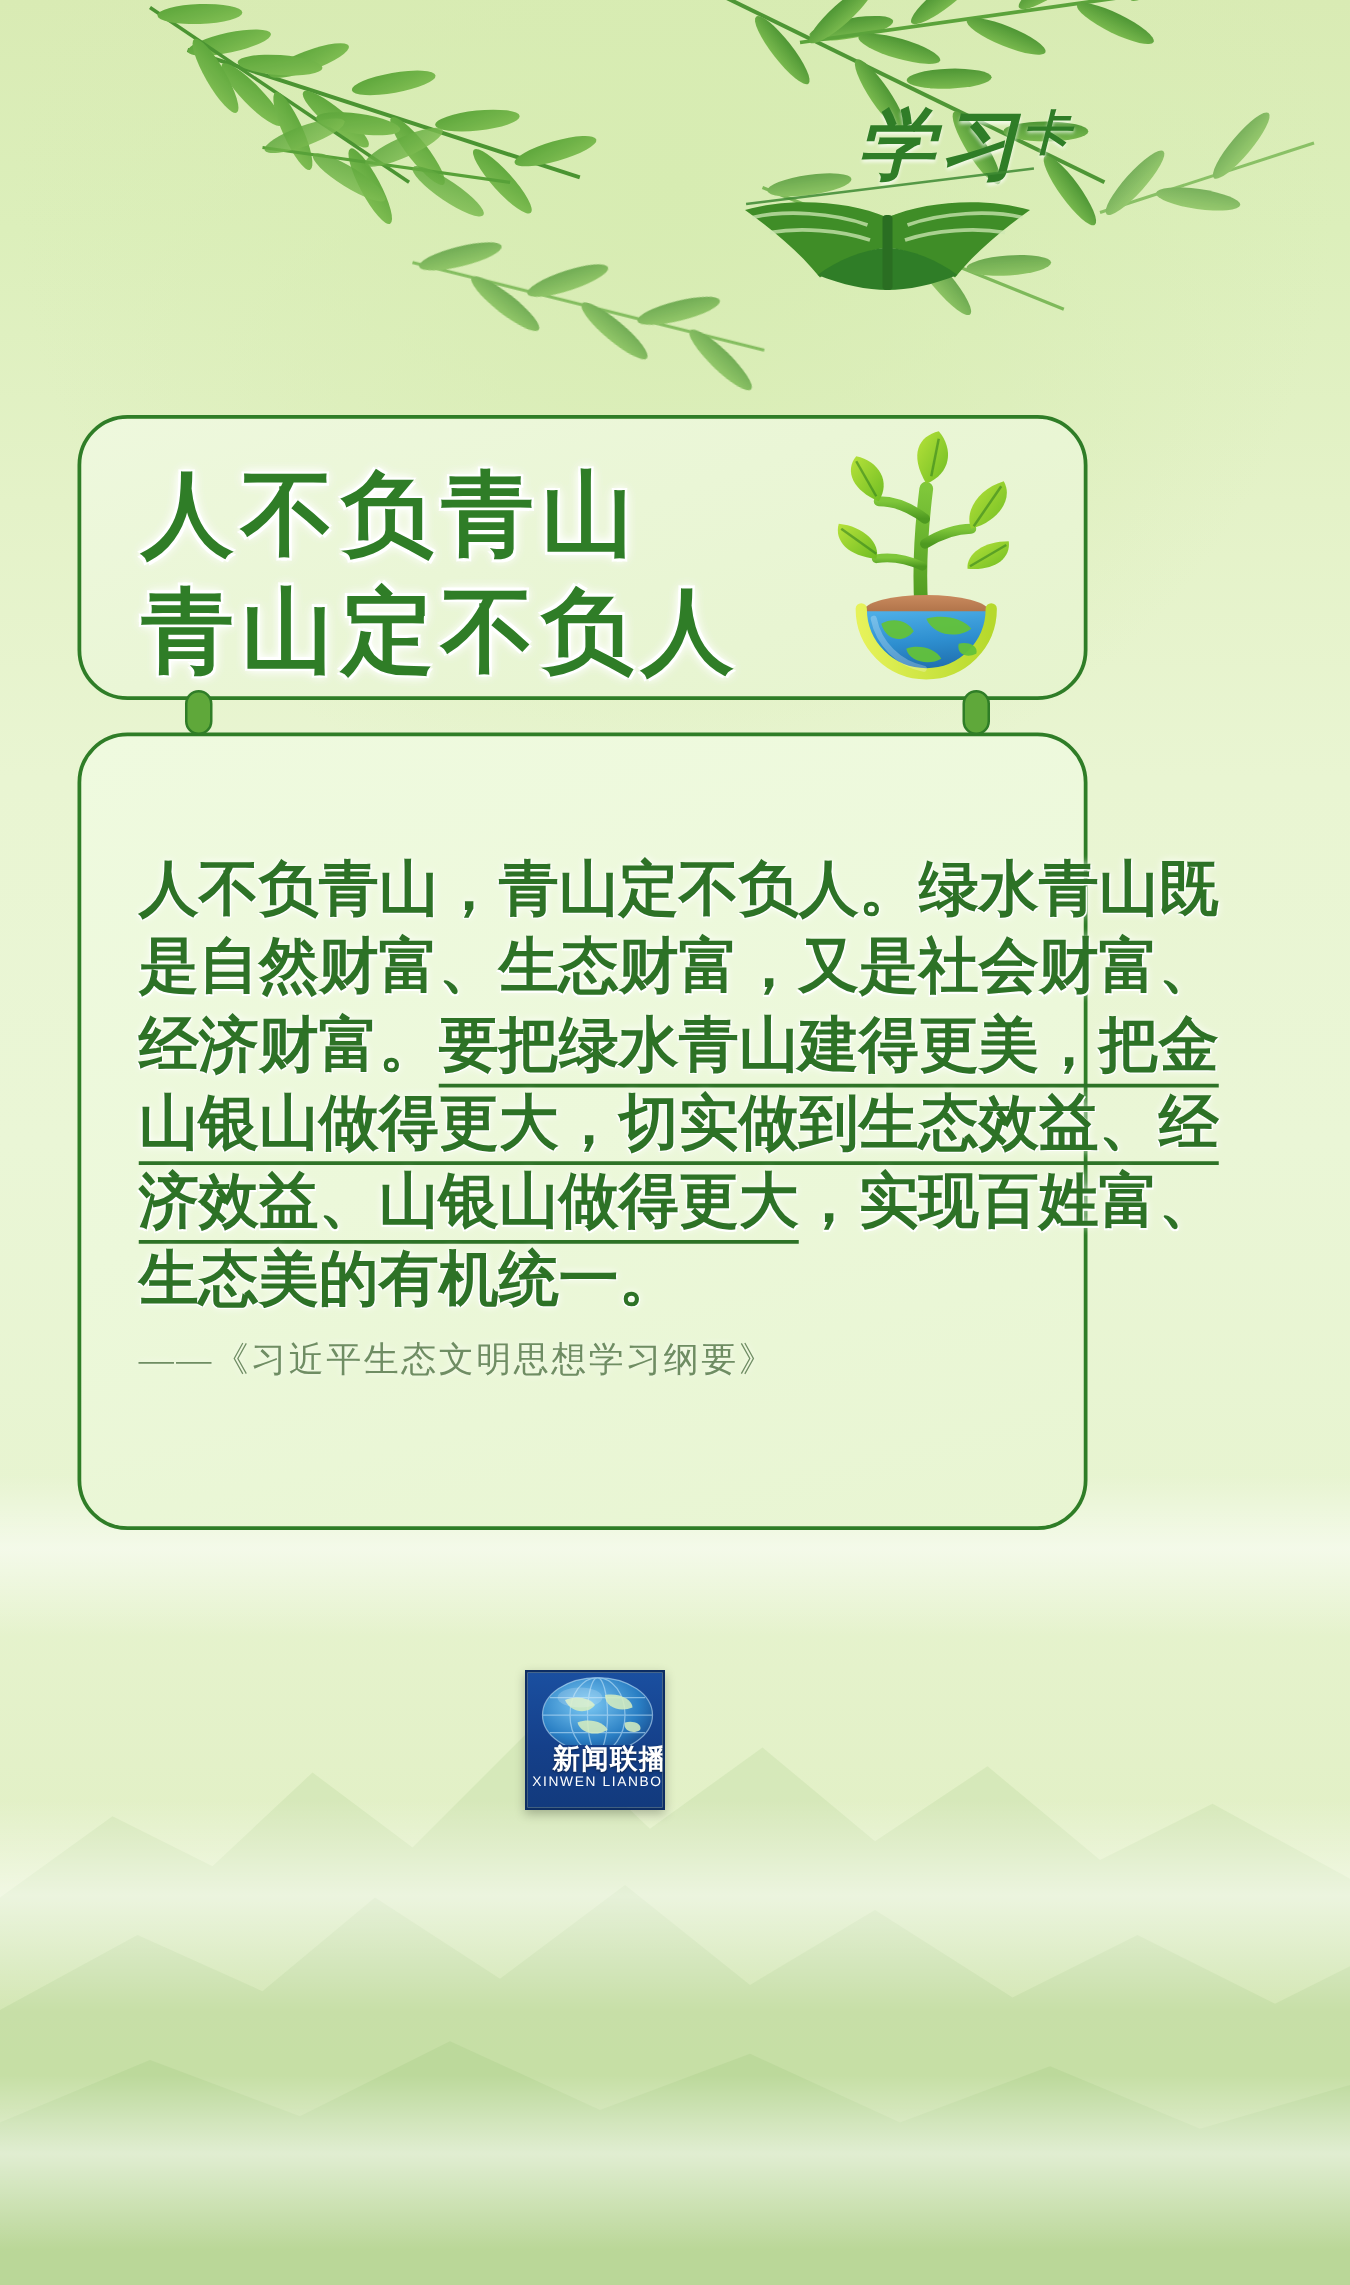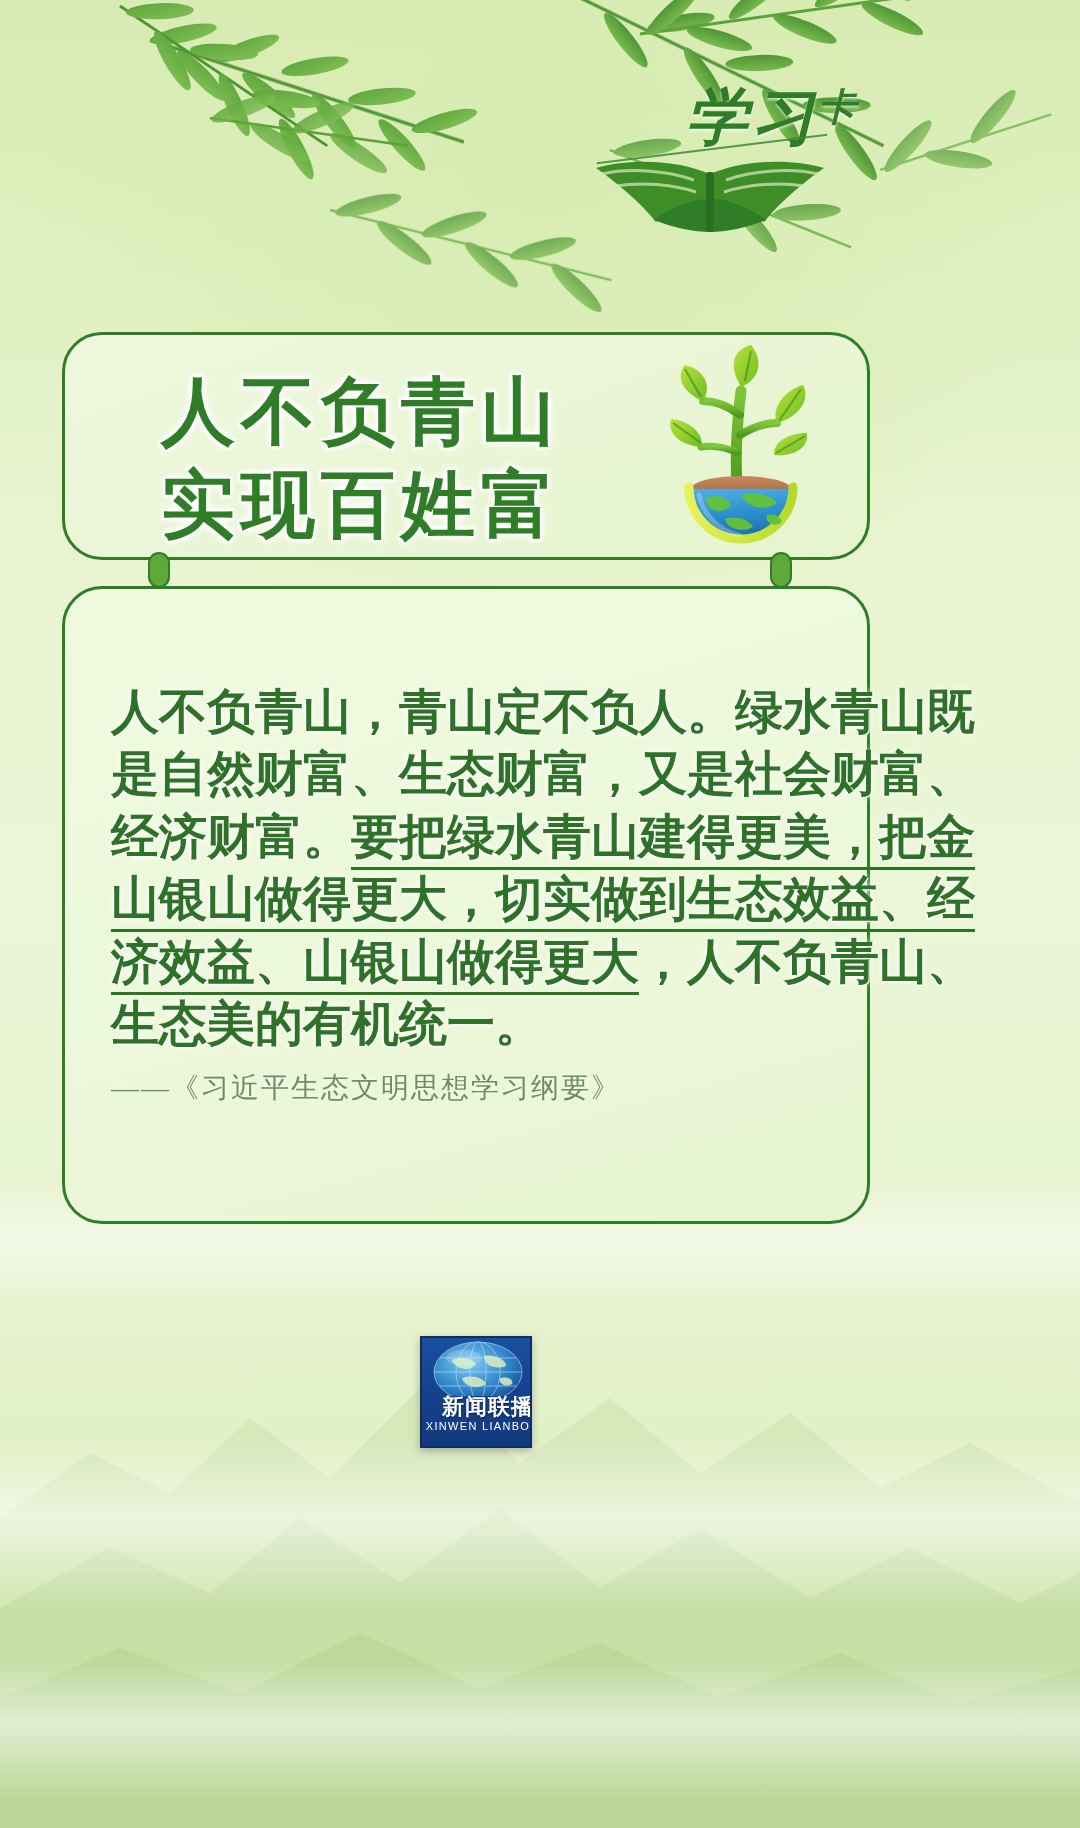--- a/index.html
+++ b/index.html
@@ -77,21 +77,21 @@
     z-index:5;
   }
   .title-text{
     position:absolute; left:48px; top:30px; width:560px;
     font-weight:700; font-size:74px; line-height:1.26;
     color:#2f7d27; letter-spacing:6px;
     text-shadow:
        0 0 10px #ffffff, 0 0 10px #ffffff, 0 0 6px #ffffff,
        2px 2px 0 #ffffff, -2px 2px 0 #ffffff, 2px -2px 0 #ffffff, -2px -2px 0 #ffffff;
   }
-  .title-line{ display:block; white-space:nowrap;margin-left:48px; }
+  .title-line{ display:block; white-space:nowrap; }
 
   
   .sapling{ position:absolute; right:26px; top:8px; width:200px; height:212px; }
 
   
   .connector{
     position:absolute; width:22px; height:36px; background:#5fa83a;
     border-radius:11px; z-index:6; border:2px solid #2f7d27;
   }
   .connector.c-left{ left:148px; top:552px; }
@@ -277,21 +277,21 @@
       <path d="M38 34 C62 30 94 32 118 40" stroke="#cfe8b4" stroke-width="3" fill="none" opacity=".75"></path>
       <path d="M240 22 C214 16 176 18 148 28" stroke="#cfe8b4" stroke-width="3" fill="none" opacity=".75"></path>
       <path d="M226 34 C202 30 170 32 146 40" stroke="#cfe8b4" stroke-width="3" fill="none" opacity=".75"></path>
     </svg>
   </div>
 </div>
 
 <div class="title-card">
   <div class="title-text">
     <span class="title-line">人不负青山</span>
-    <span class="title-line">实现百姓富</span>
+    <span class="title-line">青山定不负人</span>
   </div>
 
   <svg class="sapling" viewBox="0 0 200 212">
     <defs>
       <linearGradient id="gLeaf" x1="0" y1="0" x2="1" y2="1">
         <stop offset="0%" stop-color="#b7e23a"></stop>
         <stop offset="100%" stop-color="#6fbd23"></stop>
       </linearGradient>
       <linearGradient id="gStem" x1="0" y1="0" x2="0" y2="1">
         <stop offset="0%" stop-color="#7fc73a"></stop>
@@ -353,21 +353,21 @@
 
 <div class="connector c-left"></div>
 <div class="connector c-right"></div>
 
 <div class="body-card">
   <div class="body-text">
     <span class="ln">人不负青山，青山定不负人。绿水青山既</span>
     <span class="ln">是自然财富、生态财富，又是社会财富、</span>
     <span class="ln"><span>经济财富。</span><u>要把绿水青山建得更美，把金</u></span>
     <span class="ln"><u>山银山做得更大，切实做到生态效益、经</u></span>
-    <span class="ln"><u>济效益、山银山做得更大</u><span>，人不负青山、</span></span>
+    <span class="ln"><u>济效益、山银山做得更大</u><span>，实现百姓富、</span></span>
     <span class="ln">生态美的有机统一。</span>
   </div>
 
   <div class="attribution">——《习近平生态文明思想学习纲要》</div>
 </div>
 
 <div class="news-badge">
   <svg class="badge-globe" viewBox="0 0 112 58">
     <defs>
       <radialGradient id="gG" cx="0.4" cy="0.35" r="0.8">

